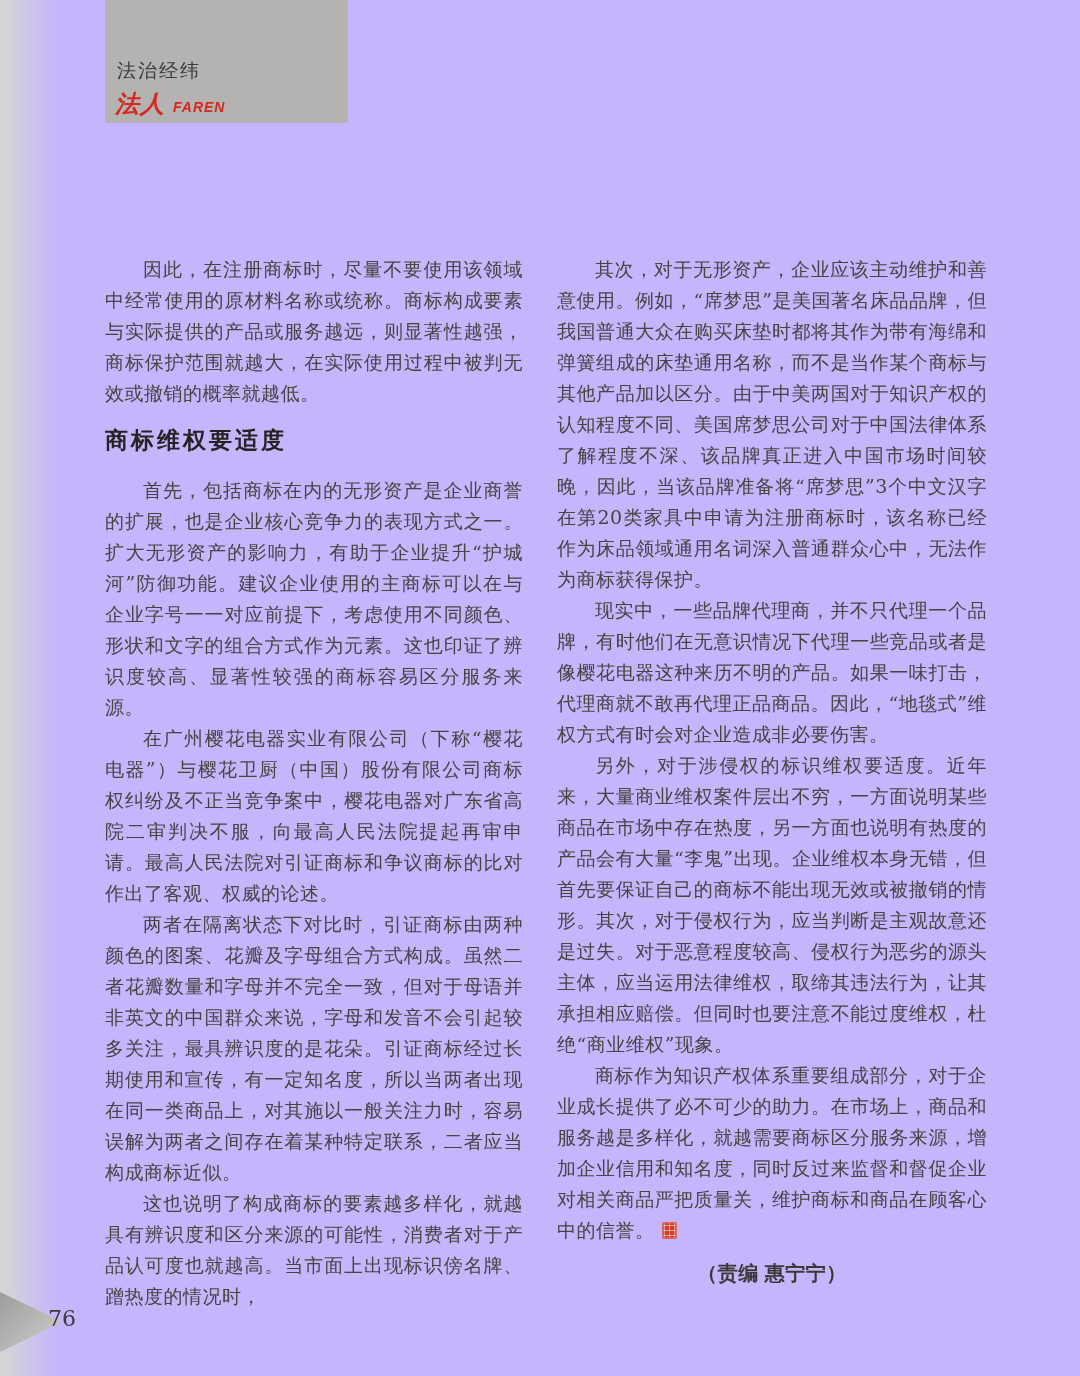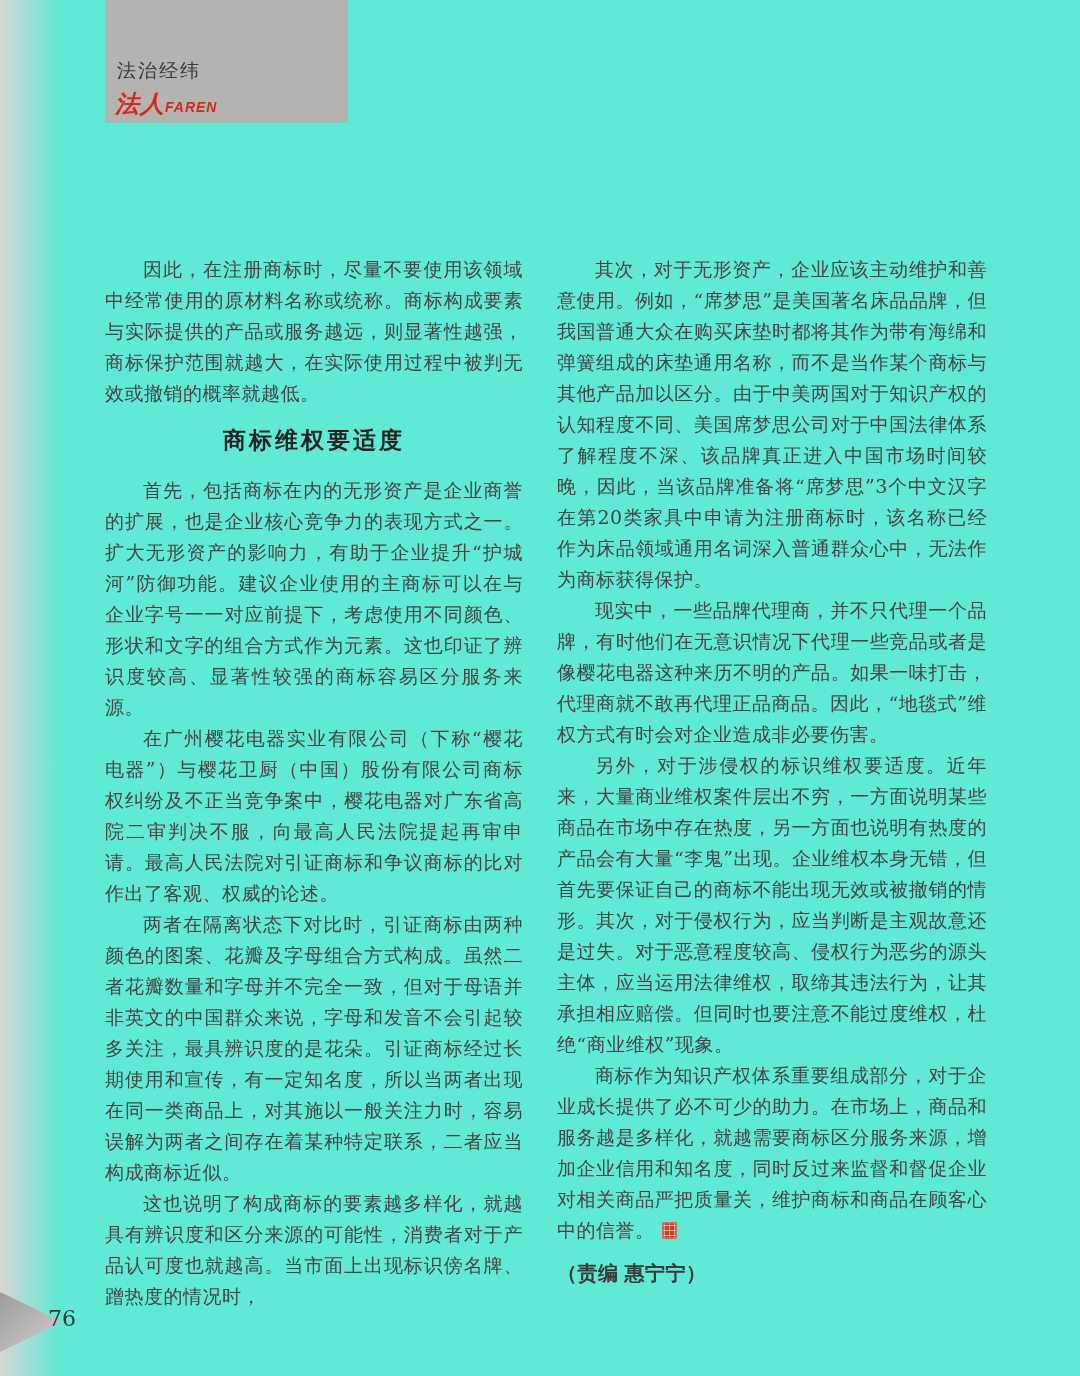--- a/index.html
+++ b/index.html
@@ -4,21 +4,21 @@
 <style>
   html, body {
     margin: 0;
     padding: 0;
     background: #e8e7e5;
   }
   .page {
     position: relative;
     width: 1080px;
     height: 1376px;
-    background: #5eead4;
+    background: #c4b5fd;
     overflow: hidden;
     font-family: "DejaVu Serif", serif;
   }
   
   .edge-shadow-left {
     position: absolute;
     left: 0; top: 0;
     width: 70px; height: 100%;
     background: linear-gradient(to right, #d7d6d4 0%, rgba(247,246,244,0) 85%);
     pointer-events: none;
@@ -51,20 +51,21 @@
     color: #d5281f;
     letter-spacing: 1px;
   }
   .logo-en {
     font-family: "Liberation Sans", sans-serif;
     font-style: italic;
     font-weight: bold;
     font-size: 14px;
     color: #d5281f;
     letter-spacing: 1px;
+    margin-left: 8px;
   }
   
   .col {
     position: absolute;
     top: 254px;
     color: #474441;
     font-size: 19px;
     line-height: 31px;
     text-align: justify;
   }
@@ -74,21 +75,21 @@
     margin: 0;
     text-indent: 2em;
     letter-spacing: 0.5px;
   }
   .col p.cont { text-indent: 0; }
   .col h2 {
     font-family: "Liberation Sans", sans-serif;
     font-size: 23px;
     font-weight: bold;
     color: #242321;
-    text-align: center;
+    text-align: left;
     letter-spacing: 3px;
     margin: 16px 0 19px 0;
     line-height: 31px;
   }
   
   .seal {
     display: inline-block;
     width: 15px; height: 17px;
     margin-left: 7px;
     vertical-align: -2px;
@@ -96,21 +97,21 @@
     border-radius: 2px;
     box-shadow: inset 0 0 0 1.5px #dd6a5c;
     background-image:
       linear-gradient(rgba(255,255,255,0.55) 1px, transparent 1px),
       linear-gradient(90deg, rgba(255,255,255,0.45) 1px, transparent 1px);
     background-size: 5px 5px;
     background-position: 2px 3px;
   }
   .credit {
     text-indent: 0 !important;
-    text-align: left;
+    text-align: center;
     font-family: "Liberation Sans", sans-serif;
     font-weight: bold;
     font-size: 20px;
     color: #3a3937;
     margin-top: 12px !important;
     letter-spacing: 1px;
   }
   
   .page-corner {
     position: absolute;

